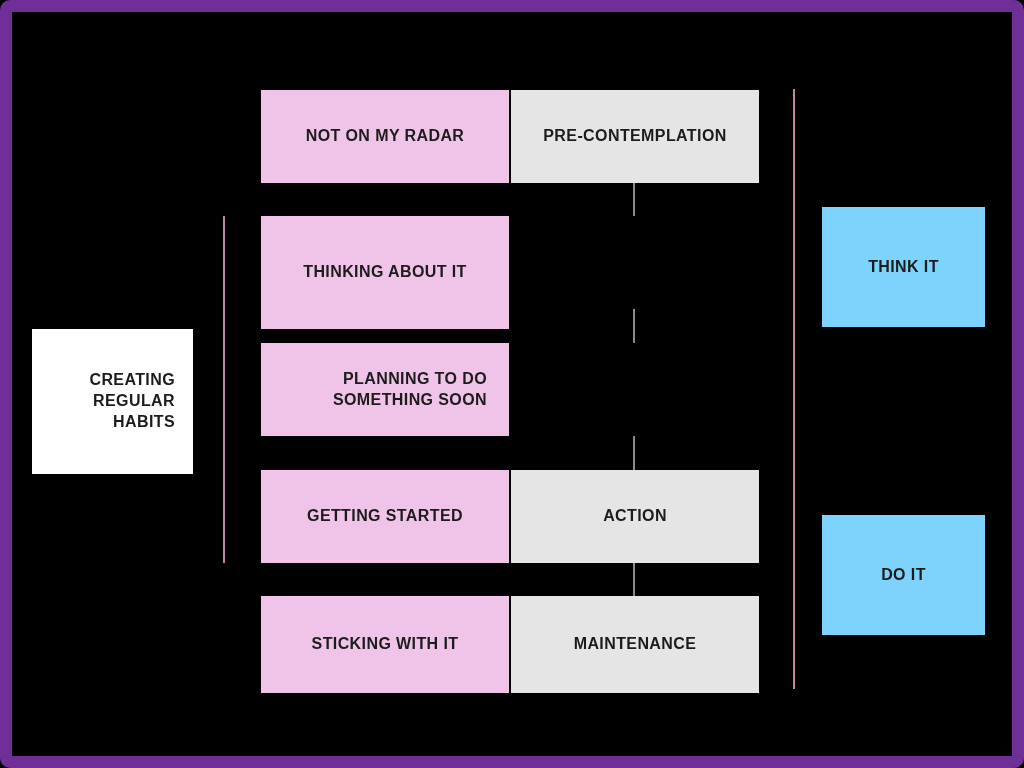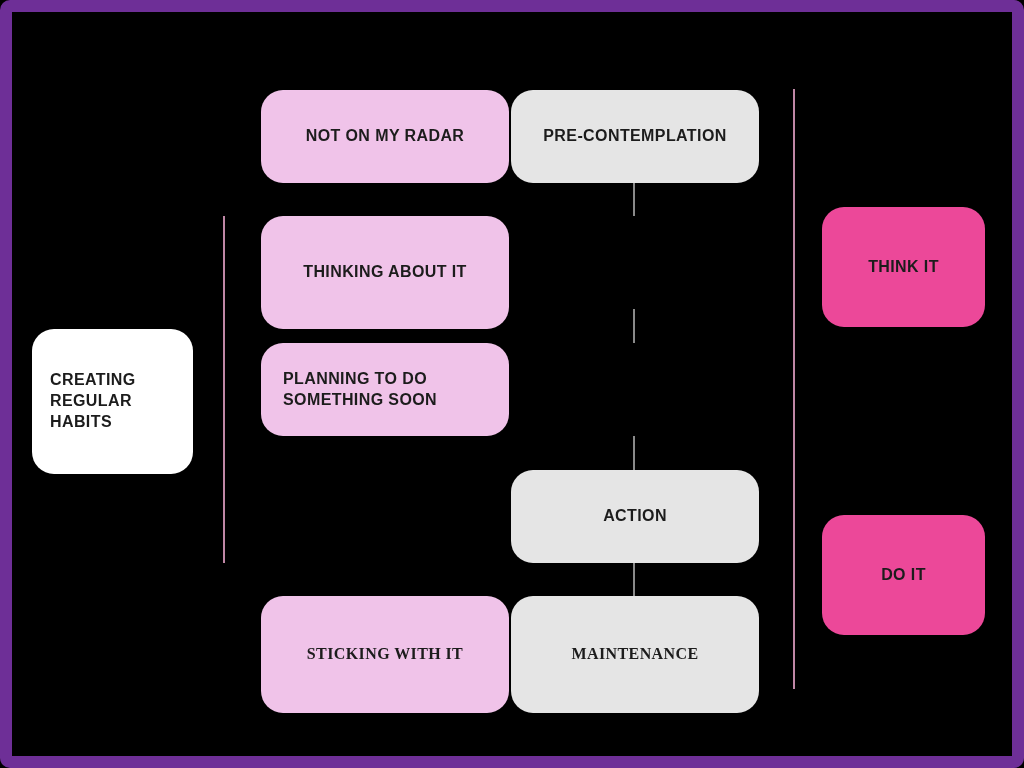--- a/index.html
+++ b/index.html
@@ -26,59 +26,58 @@
     left: -12px;
     top: -12px;
     width: 1024px;
     height: 768px;
   }
   .box {
     position: absolute;
     display: flex;
     align-items: center;
     justify-content: center;
-    text-align: left;
+    text-align: right;
     font-weight: 700;
     color: #1c1c1c;
     font-size: 16px;
     letter-spacing: 0.4px;
     line-height: 1.3;
     box-sizing: border-box;
     padding: 8px 22px;
-    border-radius: 22px;
   }
   .habit-box {
     left: 261px;
     width: 248px;
     background: #f0c3e9;
   }
   .stage-box {
     left: 511px;
     width: 248px;
     background: #e5e5e5;
   }
   .row-0 { top: 90px;  height: 93px; }
   .row-1 { top: 216px; height: 113px; }
   .row-2 { top: 343px; height: 93px; }
   .row-3 { top: 470px; height: 93px; }
-  .row-4 { top: 596px; height: 117px; font-family: Liberation Serif, serif; }
+  .row-4 { top: 596px; height: 97px; }
 
   .title-box {
     left: 32px;
     top: 329px;
     width: 161px;
     height: 145px;
     background: #ffffff;
     padding: 8px 18px;
   }
   .phase-box {
     left: 822px;
     width: 163px;
     height: 120px;
-    background: #ec4899;
+    background: #7dd3fc;
   }
   .phase-think { top: 207px; }
   .phase-do    { top: 515px; }
 
   .connector {
     position: absolute;
     left: 633px;
     width: 2px;
     background: #8a8a8a;
   }
@@ -113,20 +112,21 @@
 
     <div class="bracket-line bracket-left"></div>
 
     <div class="box habit-box row-0">NOT ON MY RADAR</div>
     <div class="box stage-box row-0">PRE-CONTEMPLATION</div>
 
     <div class="box habit-box row-1">THINKING ABOUT IT</div>
 
     <div class="box habit-box row-2">PLANNING TO DO SOMETHING SOON</div>
 
+    <div class="box habit-box row-3">GETTING STARTED</div>
     <div class="box stage-box row-3">ACTION</div>
 
     <div class="box habit-box row-4">STICKING WITH IT</div>
     <div class="box stage-box row-4">MAINTENANCE</div>
 
     <div class="connector conn-0"></div>
     <div class="connector conn-1"></div>
     <div class="connector conn-2"></div>
     <div class="connector conn-3"></div>
 

